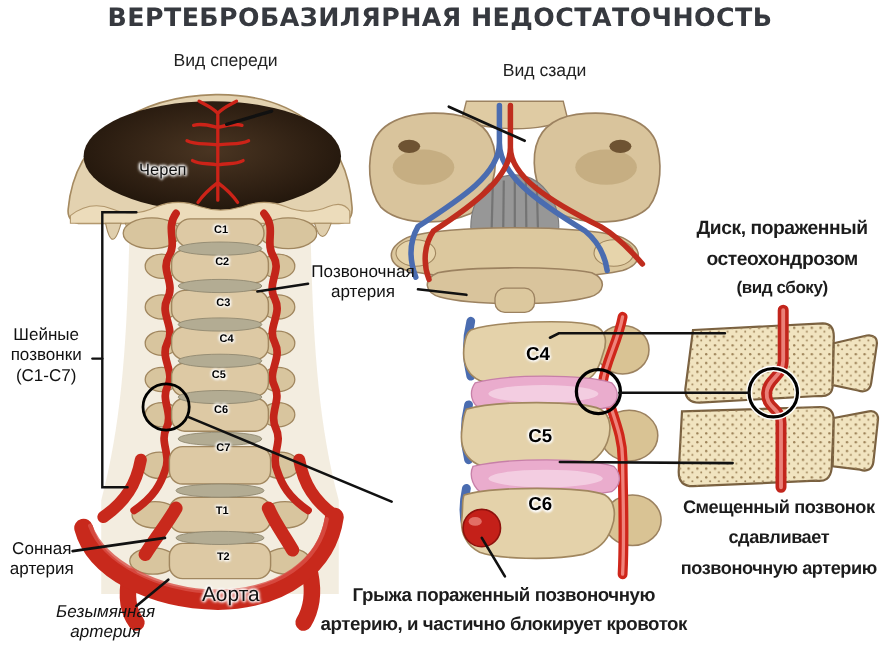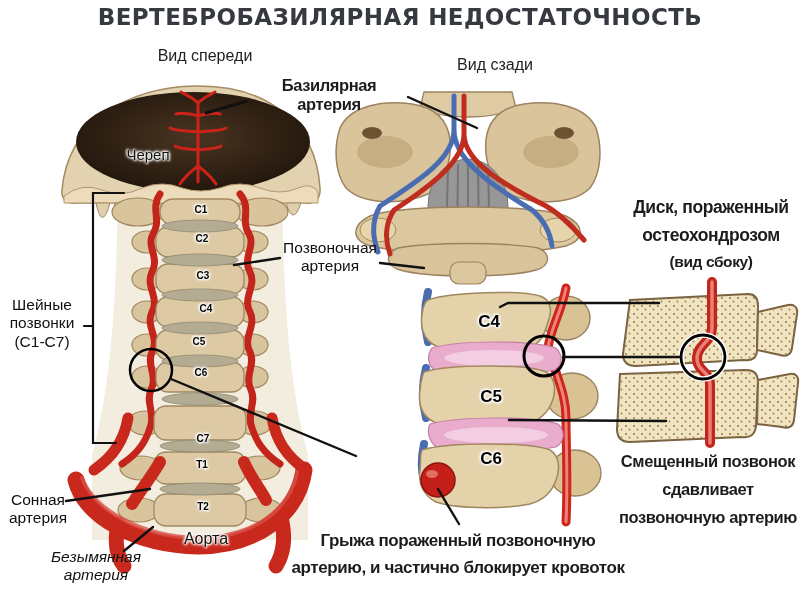--- a/index.html
+++ b/index.html
@@ -205,21 +205,20 @@
       <path d="M563,357 L681,357"></path>
       <path d="M509,420 L666,421"></path>
     </g>
   </svg>
 
   <div class="abs t-title">ВЕРТЕБРОБАЗИЛЯРНАЯ НЕДОСТАТОЧНОСТЬ</div>
 
   <div class="abs viewcap" style="left:150px;top:47px;width:110px;">Вид спереди</div>
   <div class="abs viewcap" style="left:440px;top:56px;width:110px;">Вид сзади</div>
 
-  <div class="abs boldcond" style="left:252px;top:76px;width:154px;font-size:16.5px;">Базилярная артерия</div>
 
   <div class="abs lbl" style="left:278px;top:239px;width:104px;">
     <div>Позвоночная</div>
     <div>артерия</div>
   </div>
 
   <div class="abs lbl" style="left:0px;top:296px;width:84px;">
     <div>Шейные</div>
     <div>позвонки</div>
     <div>(C1-C7)</div>
@@ -229,29 +228,29 @@
     <div>Сонная</div>
     <div>артерия</div>
   </div>
 
   <div class="abs lbl" style="left:40px;top:548px;width:112px;font-style:italic;">
     <div>Безымянная</div>
     <div>артерия</div>
   </div>
 
   <div class="abs lbl halo" style="left:120px;top:146px;width:56px;font-size:15px;">Череп</div>
-  <div class="abs lbl halo" style="left:176px;top:530px;width:60px;font-size:16px;">Аорта</div>
+  <div class="abs lbl halo" style="left:176px;top:530px;width:60px;font-size:19px;text-align:right;">Аорта</div>
 
   <div class="abs vlabel halo" style="left:201px;top:204px;">C1</div>
   <div class="abs vlabel halo" style="left:202px;top:233px;">C2</div>
   <div class="abs vlabel halo" style="left:203px;top:270px;">C3</div>
   <div class="abs vlabel halo" style="left:206px;top:303px;">C4</div>
   <div class="abs vlabel halo" style="left:199px;top:336px;">C5</div>
   <div class="abs vlabel halo" style="left:201px;top:367px;">C6</div>
-  <div class="abs vlabel halo" style="left:203px;top:433px;">C7</div>
+  <div class="abs vlabel halo" style="left:203px;top:402px;">C7</div>
   <div class="abs vlabel halo" style="left:202px;top:459px;">T1</div>
   <div class="abs vlabel halo" style="left:203px;top:501px;">T2</div>
 
   <div class="abs vlabel2 halo" style="left:489px;top:312px;">C4</div>
   <div class="abs vlabel2 halo" style="left:491px;top:387px;">C5</div>
   <div class="abs vlabel2 halo" style="left:491px;top:449px;">C6</div>
 
 
   <div class="abs boldcond" style="left:618px;top:193px;width:186px;font-size:17.5px;line-height:28px;">
     <div>Диск, пораженный</div>

